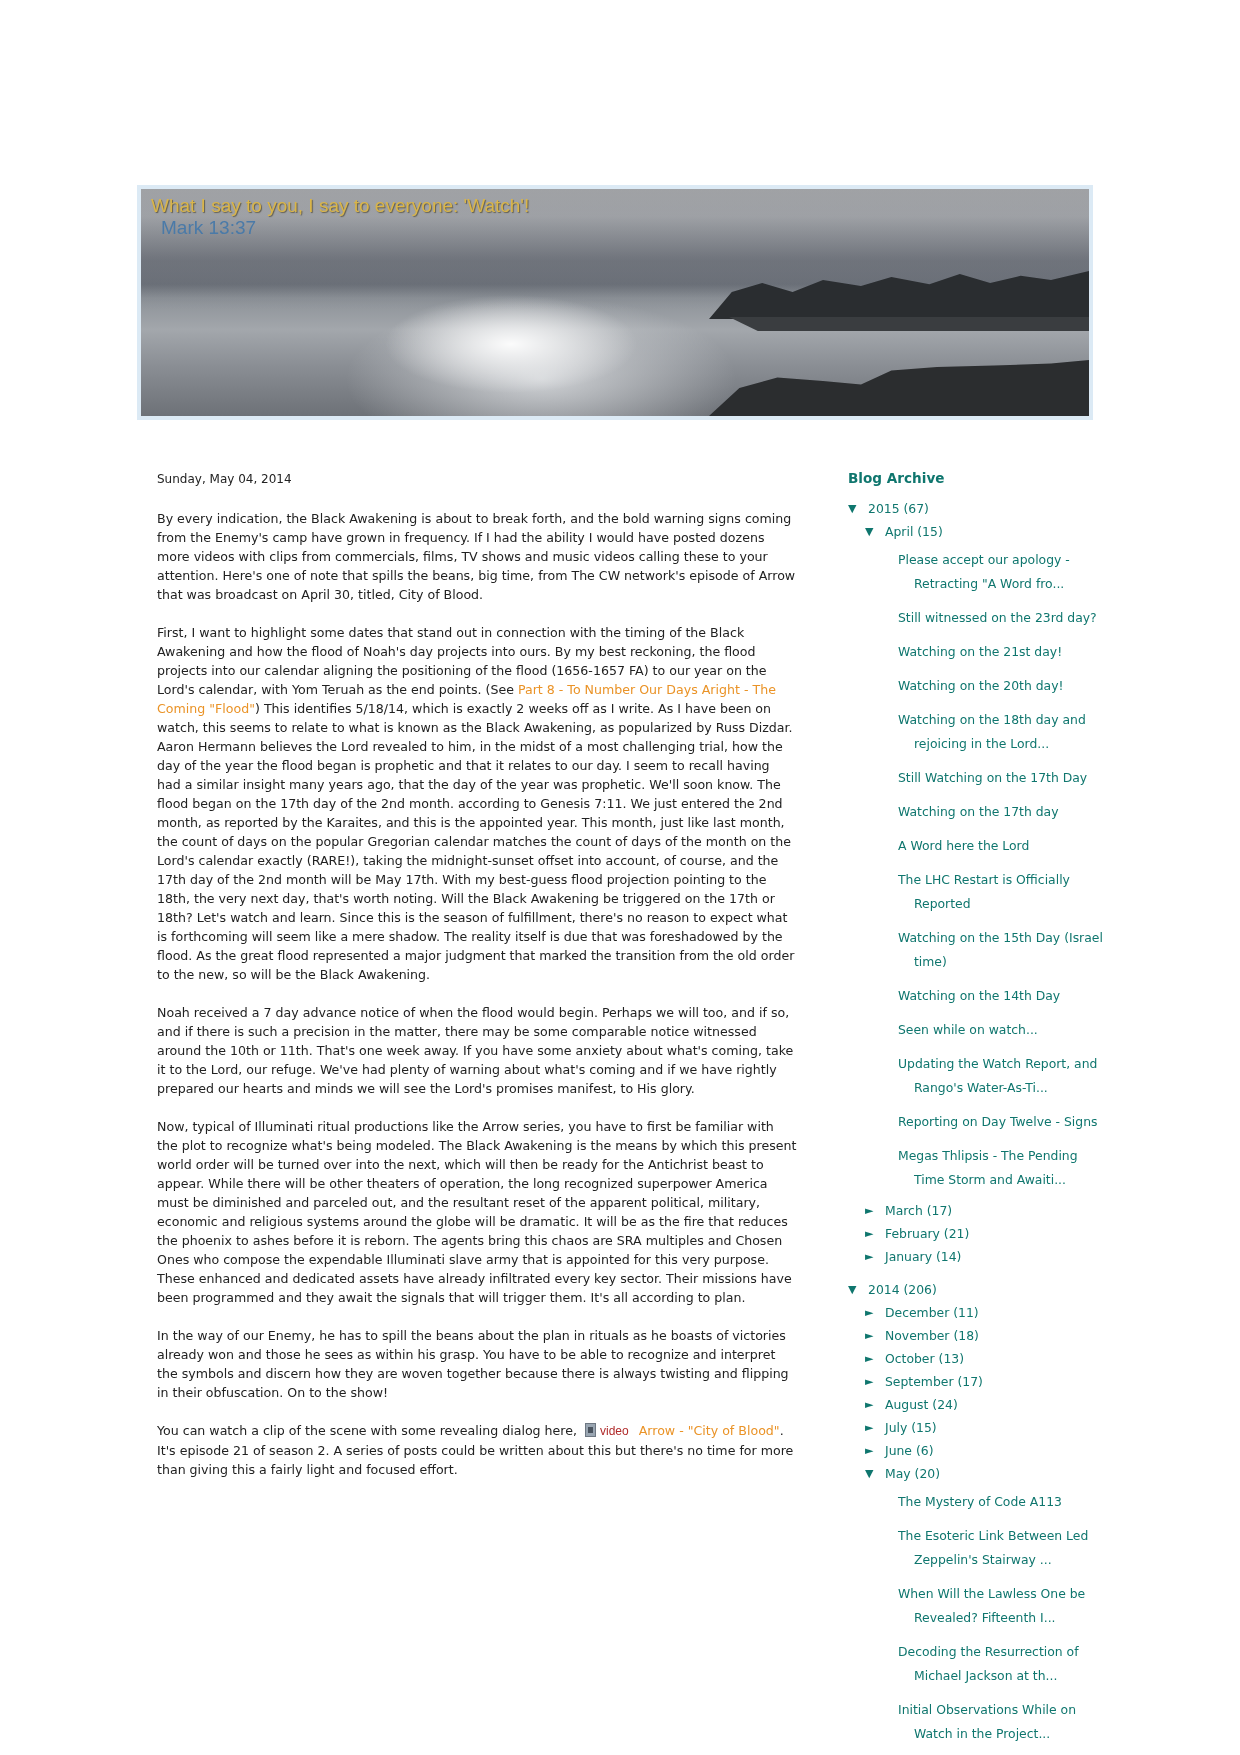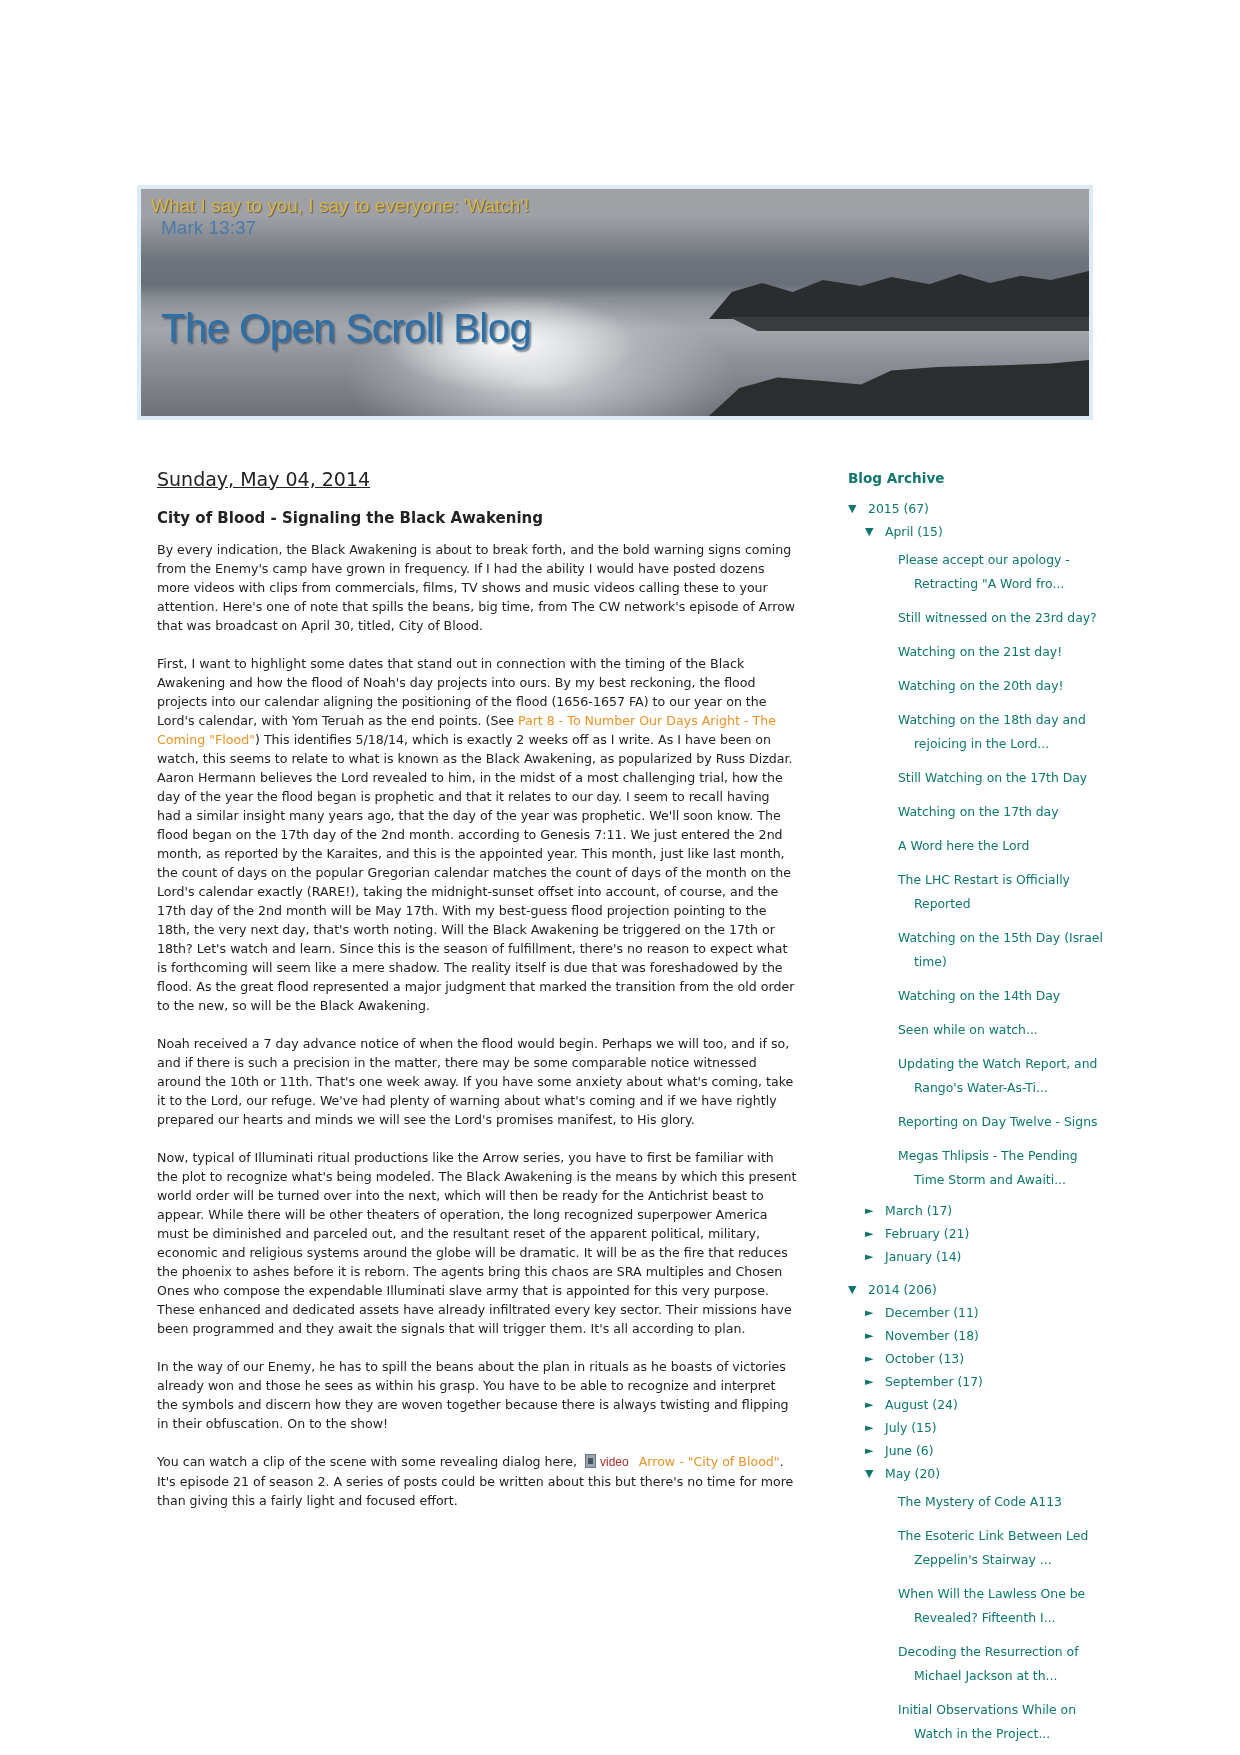--- a/index.html
+++ b/index.html
@@ -22,21 +22,21 @@
     clip-path: polygon(0% 100%, 8% 60%, 18% 45%, 30% 50%, 40% 55%, 48% 35%, 60% 30%, 75% 28%, 90% 25%, 100% 20%, 100% 100%); }
   .tagline { position: absolute; left: 10px; top: 6px; font-family: "Liberation Sans", sans-serif;
     font-size: 19px; color: #d9b54a; text-shadow: 1px 1px 1px rgba(60,50,20,0.6); }
   .verse { position: absolute; left: 20px; top: 28px; font-family: "Liberation Sans", sans-serif;
     font-size: 19px; color: #4a7aa8; }
   .blog-title { position: absolute; left: 20px; top: 117px; font-family: "Liberation Sans", sans-serif;
     font-size: 40px; color: #2e6fa5; letter-spacing: -0.5px;
     text-shadow: 2px 2px 2px rgba(20,40,70,0.55); }
 
   .main { position: absolute; left: 157px; top: 470px; width: 640px; font-size: 12.6px; line-height: 19px; }
-  .date { margin: 0 0 20px 0; font-size: 19px; text-decoration: underline; }
+  .date { margin: 0 0 20px 0; font-size: 12px; }
   .post-title { margin: 0 0 12px 0; font-size: 15px; font-weight: bold; color: #222; }
   .post-body p { margin: 0 0 19px 0; }
   a.link { color: #ea9327; text-decoration: none; }
   .vid-icon { display: inline-block; width: 11px; height: 14px; background: #9aa6b2; border: 1px solid #6d7782;
     vertical-align: -2px; margin: 0 4px 0 4px; box-sizing: border-box; position: relative; }
   .vid-icon::after { content: ""; position: absolute; left: 2px; top: 3px; width: 5px; height: 6px; background: #49535e; }
   .vid-label { color: #b02a2a; font-family: "Liberation Sans", sans-serif; font-size: 12px; margin-right: 10px; }
 
   .sidebar { position: absolute; left: 848px; top: 470px; width: 260px; font-size: 12.4px; color: #0f766e; }
   .sidebar h2 { font-size: 13.6px; font-weight: bold; margin: 0 0 14px 0; }
@@ -51,27 +51,25 @@
 <body>
 
 <div class="header-frame">
   <div class="header-img">
     <div class="sky-cloud"></div>
     <div class="headland"></div>
     <div class="shore"></div>
     <div class="rocks"></div>
     <div class="tagline">What I say to you, I say to everyone: 'Watch'!</div>
     <div class="verse">Mark 13:37</div>
-    <div class="blog-title">The Open Scroll Blog</div>
   </div>
 </div>
 
 <div class="main">
   <div class="date">Sunday, May 04, 2014</div>
-  <h3 class="post-title">City of Blood - Signaling the Black Awakening</h3>
   <div class="post-body">
     <p>By every indication, the Black Awakening is about to break forth, and the bold warning signs coming from the Enemy's camp have grown in frequency. If I had the ability I would have posted dozens more videos with clips from commercials, films, TV shows and music videos calling these to your attention. Here's one of note that spills the beans, big time, from The CW network's episode of Arrow that was broadcast on April 30, titled, City of Blood.</p>
     <p><span>First, I want to highlight some dates that stand out in connection with the timing of the Black Awakening and how the flood of Noah's day projects into ours. By my best reckoning, the flood projects into our calendar aligning the positioning of the flood (1656-1657 FA) to our year on the Lord's calendar, with Yom Teruah as the end points. (See </span><a class="link">Part 8 - To Number Our Days Aright - The Coming "Flood"</a><span>) This identifies 5/18/14, which is exactly 2 weeks off as I write. As I have been on watch, this seems to relate to what is known as the Black Awakening, as popularized by Russ Dizdar. Aaron Hermann believes the Lord revealed to him, in the midst of a most challenging trial, how the day of the year the flood began is prophetic and that it relates to our day. I seem to recall having had a similar insight many years ago, that the day of the year was prophetic. We'll soon know. The flood began on the 17th day of the 2nd month. according to Genesis 7:11. We just entered the 2nd month, as reported by the Karaites, and this is the appointed year. This month, just like last month, the count of days on the popular Gregorian calendar matches the count of days of the month on the Lord's calendar exactly (RARE!), taking the midnight-sunset offset into account, of course, and the 17th day of the 2nd month will be May 17th. With my best-guess flood projection pointing to the 18th, the very next day, that's worth noting. Will the Black Awakening be triggered on the 17th or 18th? Let's watch and learn. Since this is the season of fulfillment, there's no reason to expect what is forthcoming will seem like a mere shadow. The reality itself is due that was foreshadowed by the flood. As the great flood represented a major judgment that marked the transition from the old order to the new, so will be the Black Awakening.</span></p>
     <p>Noah received a 7 day advance notice of when the flood would begin. Perhaps we will too, and if so, and if there is such a precision in the matter, there may be some comparable notice witnessed around the 10th or 11th. That's one week away. If you have some anxiety about what's coming, take it to the Lord, our refuge. We've had plenty of warning about what's coming and if we have rightly prepared our hearts and minds we will see the Lord's promises manifest, to His glory.</p>
     <p>Now, typical of Illuminati ritual productions like the Arrow series, you have to first be familiar with the plot to recognize what's being modeled. The Black Awakening is the means by which this present world order will be turned over into the next, which will then be ready for the Antichrist beast to appear. While there will be other theaters of operation, the long recognized superpower America must be diminished and parceled out, and the resultant reset of the apparent political, military, economic and religious systems around the globe will be dramatic. It will be as the fire that reduces the phoenix to ashes before it is reborn. The agents bring this chaos are SRA multiples and Chosen Ones who compose the expendable Illuminati slave army that is appointed for this very purpose. These enhanced and dedicated assets have already infiltrated every key sector. Their missions have been programmed and they await the signals that will trigger them. It's all according to plan.</p>
     <p>In the way of our Enemy, he has to spill the beans about the plan in rituals as he boasts of victories already won and those he sees as within his grasp. You have to be able to recognize and interpret the symbols and discern how they are woven together because there is always twisting and flipping in their obfuscation. On to the show!</p>
     <p><span>You can watch a clip of the scene with some revealing dialog here, </span><span class="vid-icon"></span><span class="vid-label">video</span><a class="link">Arrow - "City of Blood"</a><span>. It's episode 21 of season 2. A series of posts could be written about this but there's no time for more than giving this a fairly light and focused effort.</span></p>
   </div>
 </div>
 

